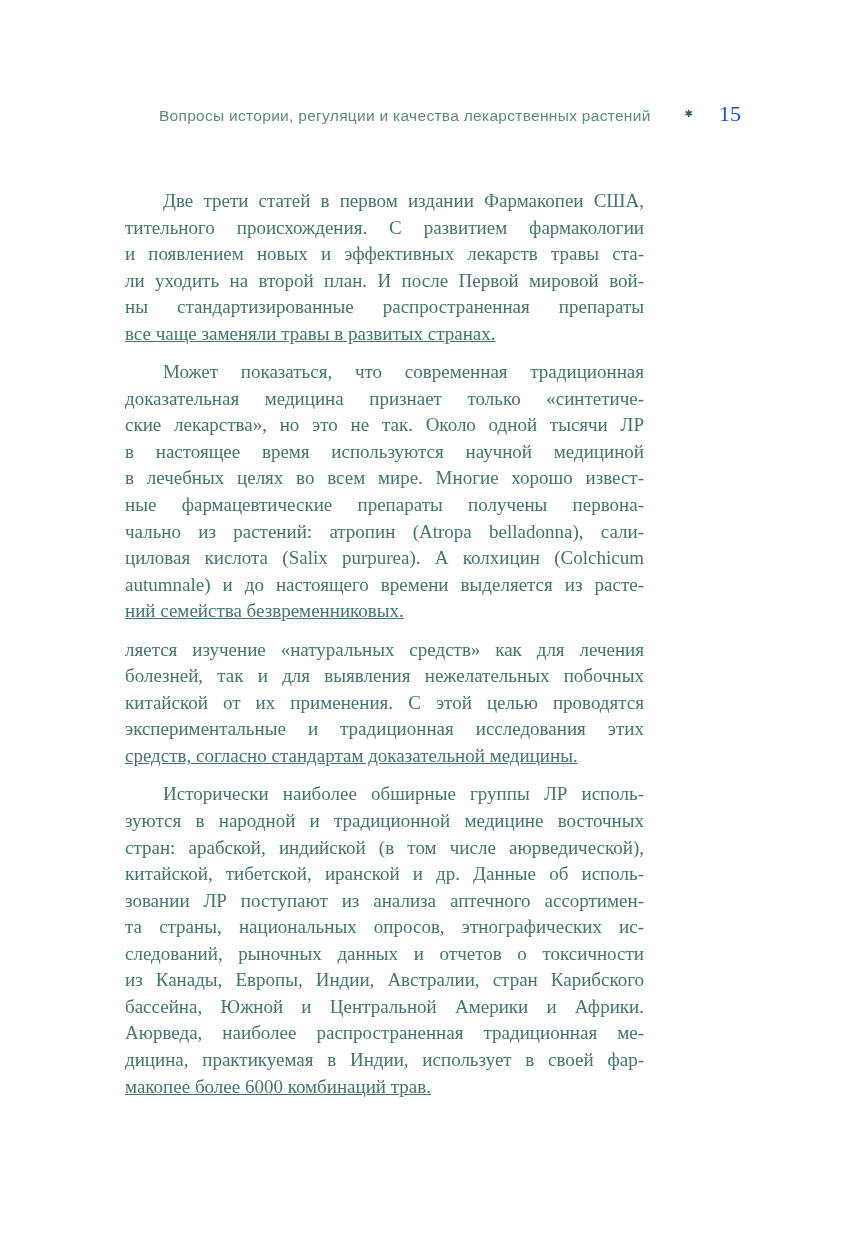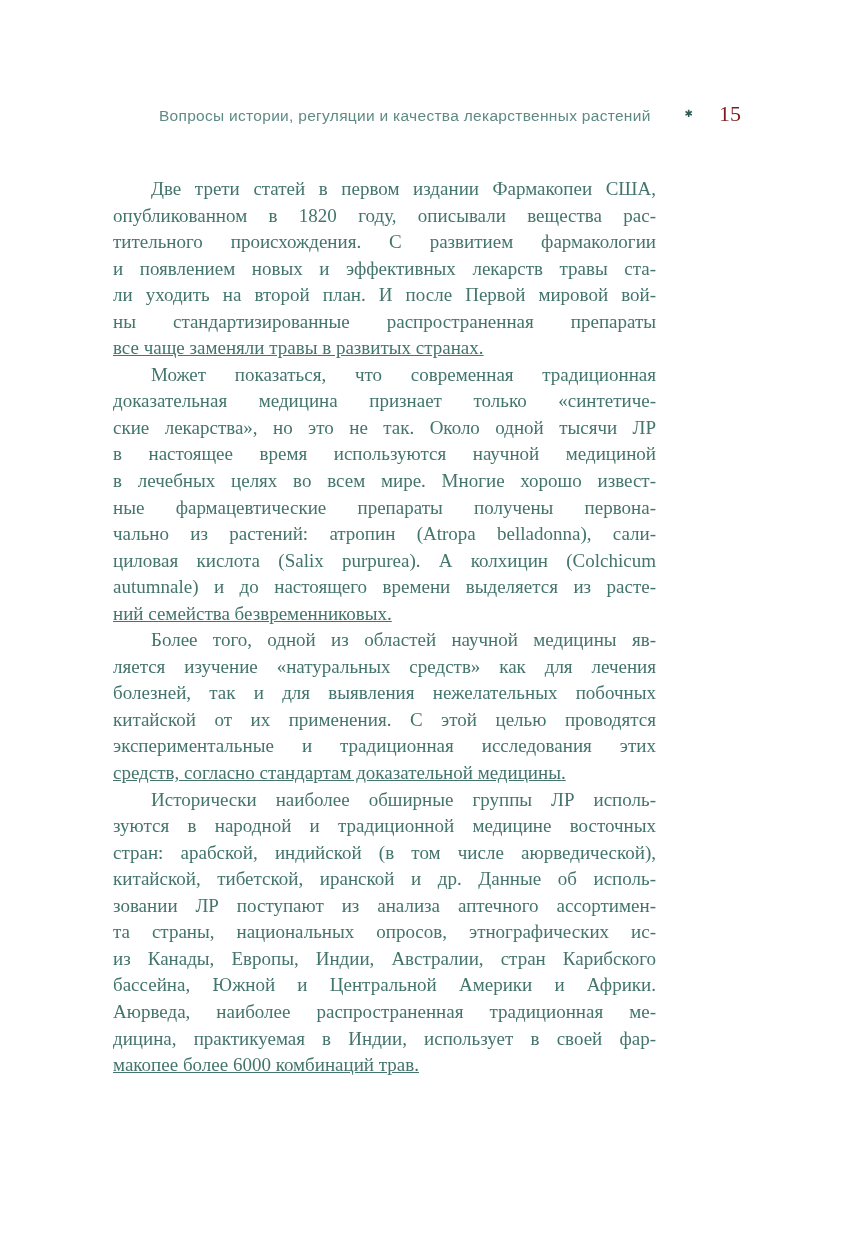--- a/index.html
+++ b/index.html
@@ -47,81 +47,80 @@
     font-size: 22px;
     color: #4a7d75;
   }
   
   .text-block {
     position: absolute;
     top: 176px;
     left: 113px;
     width: 543px;
   }
-  .para { margin: 0; }
+  .para { margin: 12px; }
   .line {
     font-size: 19px;
     line-height: 26.55px;
     text-align: justify;
     text-align-last: justify;
     white-space: normal;
     overflow: hidden;
     height: 26.55px;
   }
   .line.first { text-indent: 38px; }
   .line.last  { text-align-last: left; text-decoration: underline; }
 </style>
 </head>
 <body>
 
 <div class="page" style="color: rgb(68, 117, 109); background: rgb(255, 255, 255);">
 
   <div class="running-head">
     <span class="running-title" style="color: rgb(95, 138, 132);">Вопросы истории, регуляции и качества лекарственных растений</span>
     <span class="head-ornament" style="color: rgb(43, 93, 86);">✱</span>
-    <span class="folio" style="color: #7f1d1d;">15</span>
+    <span class="folio" style="color: #1d4ed8;">15</span>
   </div>
 
   <div class="text-block">
       <div class="para">
         <div class="line first">Две трети статей в первом издании Фармакопеи США,</div>
-        <div class="line">опубликованном в 1820 году, описывали вещества рас-</div>
         <div class="line">тительного происхождения. С развитием фармакологии</div>
         <div class="line">и появлением новых и эффективных лекарств травы ста-</div>
         <div class="line">ли уходить на второй план. И после Первой мировой вой-</div>
         <div class="line">ны стандартизированные распространенная препараты</div>
         <div class="line last">все чаще заменяли травы в развитых странах.</div>
       </div>
       <div class="para">
         <div class="line first">Может показаться, что современная традиционная</div>
         <div class="line">доказательная медицина признает только «синтетиче-</div>
         <div class="line">ские лекарства», но это не так. Около одной тысячи ЛР</div>
         <div class="line">в настоящее время используются научной медициной</div>
         <div class="line">в лечебных целях во всем мире. Многие хорошо извест-</div>
         <div class="line">ные фармацевтические препараты получены первона-</div>
         <div class="line">чально из растений: атропин (Atropa belladonna), сали-</div>
         <div class="line">циловая кислота (Salix purpurea). А колхицин (Colchicum</div>
         <div class="line">autumnale) и до настоящего времени выделяется из расте-</div>
         <div class="line last">ний семейства безвременниковых.</div>
       </div>
       <div class="para">
-        <div class="line first">Более того, одной из областей научной медицины яв-</div>
         <div class="line">ляется изучение «натуральных средств» как для лечения</div>
         <div class="line">болезней, так и для выявления нежелательных побочных</div>
         <div class="line">китайской от их применения. С этой целью проводятся</div>
         <div class="line">экспериментальные и традиционная исследования этих</div>
         <div class="line last">средств, согласно стандартам доказательной медицины.</div>
       </div>
       <div class="para">
         <div class="line first">Исторически наиболее обширные группы ЛР исполь-</div>
         <div class="line">зуются в народной и традиционной медицине восточных</div>
         <div class="line">стран: арабской, индийской (в том числе аюрведической),</div>
         <div class="line">китайской, тибетской, иранской и др. Данные об исполь-</div>
         <div class="line">зовании ЛР поступают из анализа аптечного ассортимен-</div>
         <div class="line">та страны, национальных опросов, этнографических ис-</div>
+        <div class="line">следований, рыночных данных и отчетов о токсичности</div>
         <div class="line">из Канады, Европы, Индии, Австралии, стран Карибского</div>
         <div class="line">бассейна, Южной и Центральной Америки и Африки.</div>
         <div class="line">Аюрведа, наиболее распространенная традиционная ме-</div>
         <div class="line">дицина, практикуемая в Индии, использует в своей фар-</div>
         <div class="line last">макопее более 6000 комбинаций трав.</div>
       </div>
     </div>
 
 </div>
 

